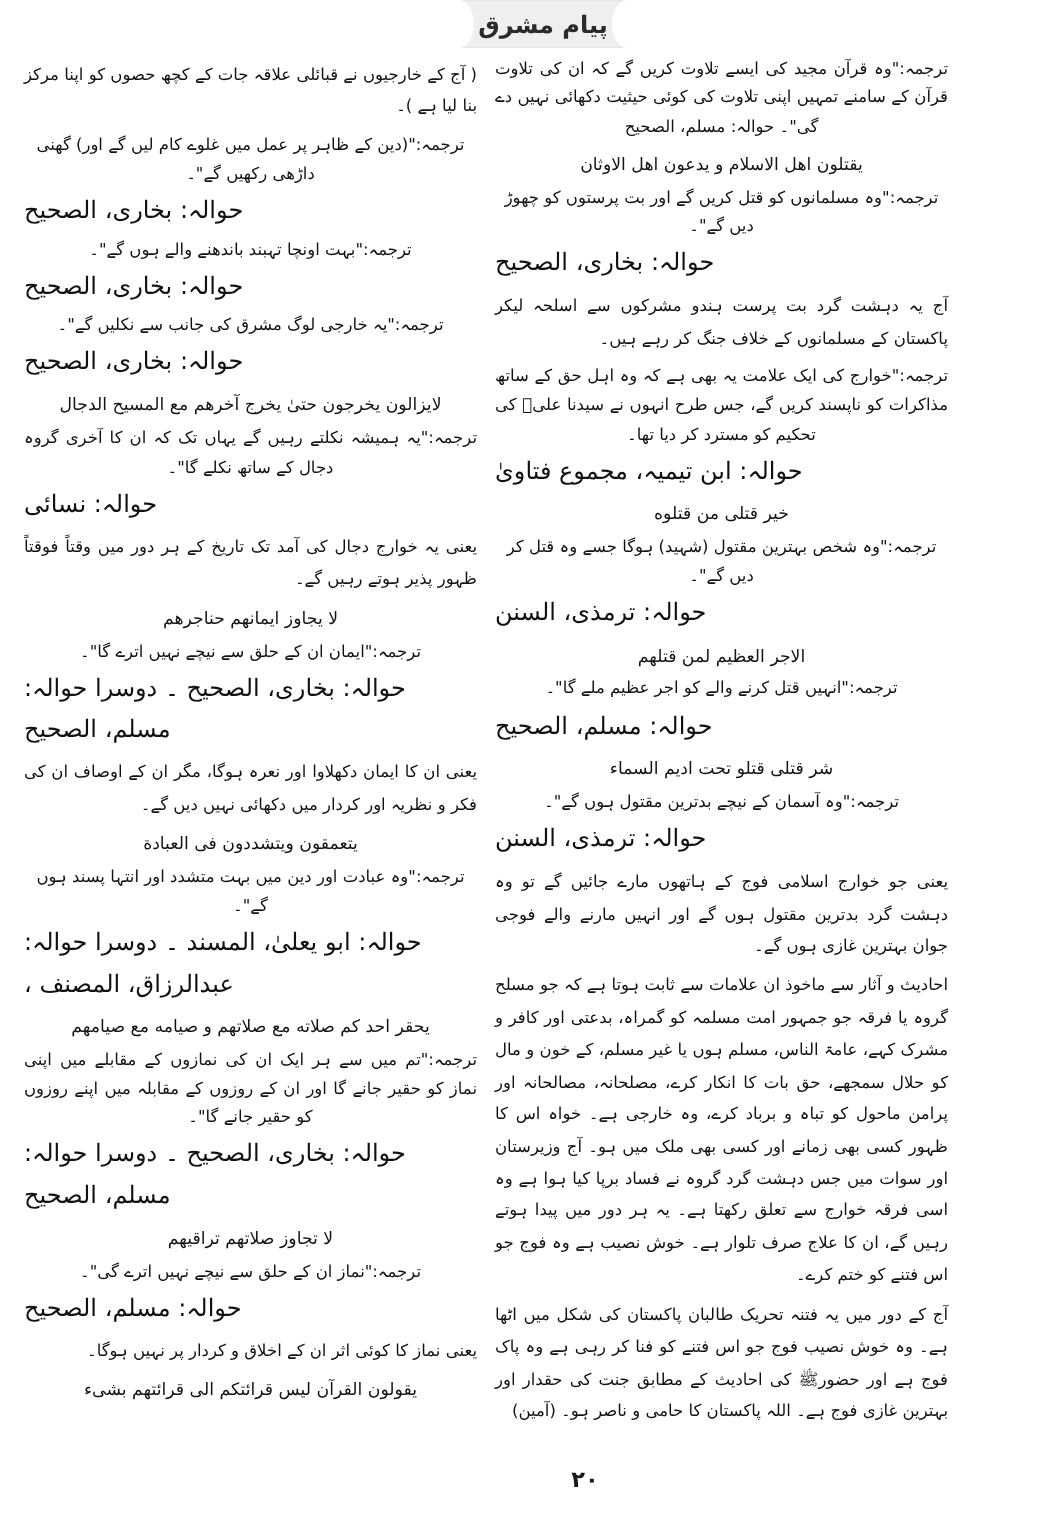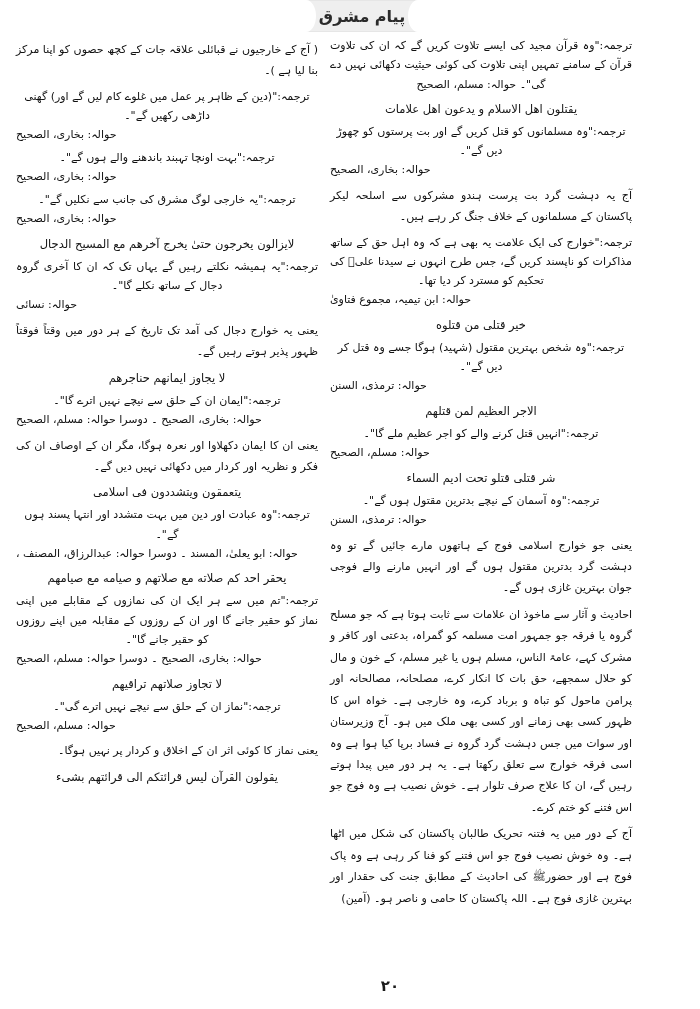--- a/index.html
+++ b/index.html
@@ -118,21 +118,21 @@
   }
   .translation.justify {
     text-align: justify;
     text-align-last: center;
   }
 
   .citation {
     direction: rtl;
     text-align: left;
     font-family: "DejaVu Sans", sans-serif;
-    font-size: 11px;
+    font-size: 16px;
     line-height: 1.7;
     color: #111111;
     margin: 0 0 3px 0;
   }
 
   .commentary {
     direction: rtl;
     text-align: justify;
     text-align-last: right;
     font-family: "DejaVu Sans", sans-serif;
@@ -180,35 +180,35 @@
       <div class="blk translation">ترجمہ:"یہ خارجی لوگ مشرق کی جانب سے نکلیں گے"۔</div>
       <div class="blk citation">حوالہ: بخاری، الصحیح</div>
       <div class="blk arabic-heading">لايزالون يخرجون حتىٰ يخرج آخرهم مع المسيح الدجال</div>
       <div class="blk translation justify">ترجمہ:"یہ ہمیشہ نکلتے رہیں گے یہاں تک کہ ان کا آخری گروہ دجال کے ساتھ نکلے گا"۔</div>
       <div class="blk citation">حوالہ: نسائی</div>
       <div class="blk commentary">یعنی یہ خوارج دجال کی آمد تک تاریخ کے ہر دور میں وقتاً فوقتاً ظہور پذیر ہوتے رہیں گے۔</div>
       <div class="blk arabic-heading">لا يجاوز ايمانهم حناجرهم</div>
       <div class="blk translation">ترجمہ:"ایمان ان کے حلق سے نیچے نہیں اترے گا"۔</div>
       <div class="blk citation">حوالہ: بخاری، الصحیح ۔ دوسرا حوالہ: مسلم، الصحیح</div>
       <div class="blk commentary">یعنی ان کا ایمان دکھلاوا اور نعرہ ہوگا، مگر ان کے اوصاف ان کی فکر و نظریہ اور کردار میں دکھائی نہیں دیں گے۔</div>
-      <div class="blk arabic-heading">يتعمقون ويتشددون فى اسلامی</div>
+      <div class="blk arabic-heading">يتعمقون ويتشددون فى العبادة</div>
       <div class="blk translation">ترجمہ:"وہ عبادت اور دین میں بہت متشدد اور انتہا پسند ہوں گے"۔</div>
       <div class="blk citation">حوالہ: ابو یعلیٰ، المسند ۔ دوسرا حوالہ: عبدالرزاق، المصنف ،</div>
       <div class="blk arabic-heading">يحقر احد كم صلاته مع صلاتهم و صيامه مع صيامهم</div>
       <div class="blk translation justify">ترجمہ:"تم میں سے ہر ایک ان کی نمازوں کے مقابلے میں اپنی نماز کو حقیر جانے گا اور ان کے روزوں کے مقابلہ میں اپنے روزوں کو حقیر جانے گا"۔</div>
       <div class="blk citation">حوالہ: بخاری، الصحیح ۔ دوسرا حوالہ: مسلم، الصحیح</div>
       <div class="blk arabic-heading">لا تجاوز صلاتهم تراقيهم</div>
       <div class="blk translation">ترجمہ:"نماز ان کے حلق سے نیچے نہیں اترے گی"۔</div>
       <div class="blk citation">حوالہ: مسلم، الصحیح</div>
       <div class="blk commentary">یعنی نماز کا کوئی اثر ان کے اخلاق و کردار پر نہیں ہوگا۔</div>
       <div class="blk arabic-heading">يقولون القرآن ليس قرائتكم الى قرائتهم بشىء</div>
     </div>
   <div class="column col-left" id="col-left">
       <div class="blk translation justify">ترجمہ:"وہ قرآن مجید کی ایسے تلاوت کریں گے کہ ان کی تلاوت قرآن کے سامنے تمہیں اپنی تلاوت کی کوئی حیثیت دکھائی نہیں دے گی"۔ حوالہ: مسلم، الصحیح</div>
-      <div class="blk arabic-heading">يقتلون اهل الاسلام و يدعون اهل علامات</div>
+      <div class="blk arabic-heading">يقتلون اهل الاسلام و يدعون اهل الاوثان</div>
       <div class="blk translation">ترجمہ:"وہ مسلمانوں کو قتل کریں گے اور بت پرستوں کو چھوڑ دیں گے"۔</div>
       <div class="blk citation">حوالہ: بخاری، الصحیح</div>
       <div class="blk commentary">آج یہ دہشت گرد بت پرست ہندو مشرکوں سے اسلحہ لیکر پاکستان کے مسلمانوں کے خلاف جنگ کر رہے ہیں۔</div>
       <div class="blk translation justify">ترجمہ:"خوارج کی ایک علامت یہ بھی ہے کہ وہ اہل حق کے ساتھ مذاکرات کو ناپسند کریں گے، جس طرح انہوں نے سیدنا علیؓ کی تحکیم کو مسترد کر دیا تھا۔</div>
       <div class="blk citation">حوالہ: ابن تیمیہ، مجموع فتاویٰ</div>
       <div class="blk arabic-heading">خير قتلى من قتلوه</div>
       <div class="blk translation">ترجمہ:"وہ شخص بہترین مقتول (شہید) ہوگا جسے وہ قتل کر دیں گے"۔</div>
       <div class="blk citation">حوالہ: ترمذی، السنن</div>
       <div class="blk arabic-heading">الاجر العظيم لمن قتلهم</div>
       <div class="blk translation">ترجمہ:"انہیں قتل کرنے والے کو اجر عظیم ملے گا"۔</div>

